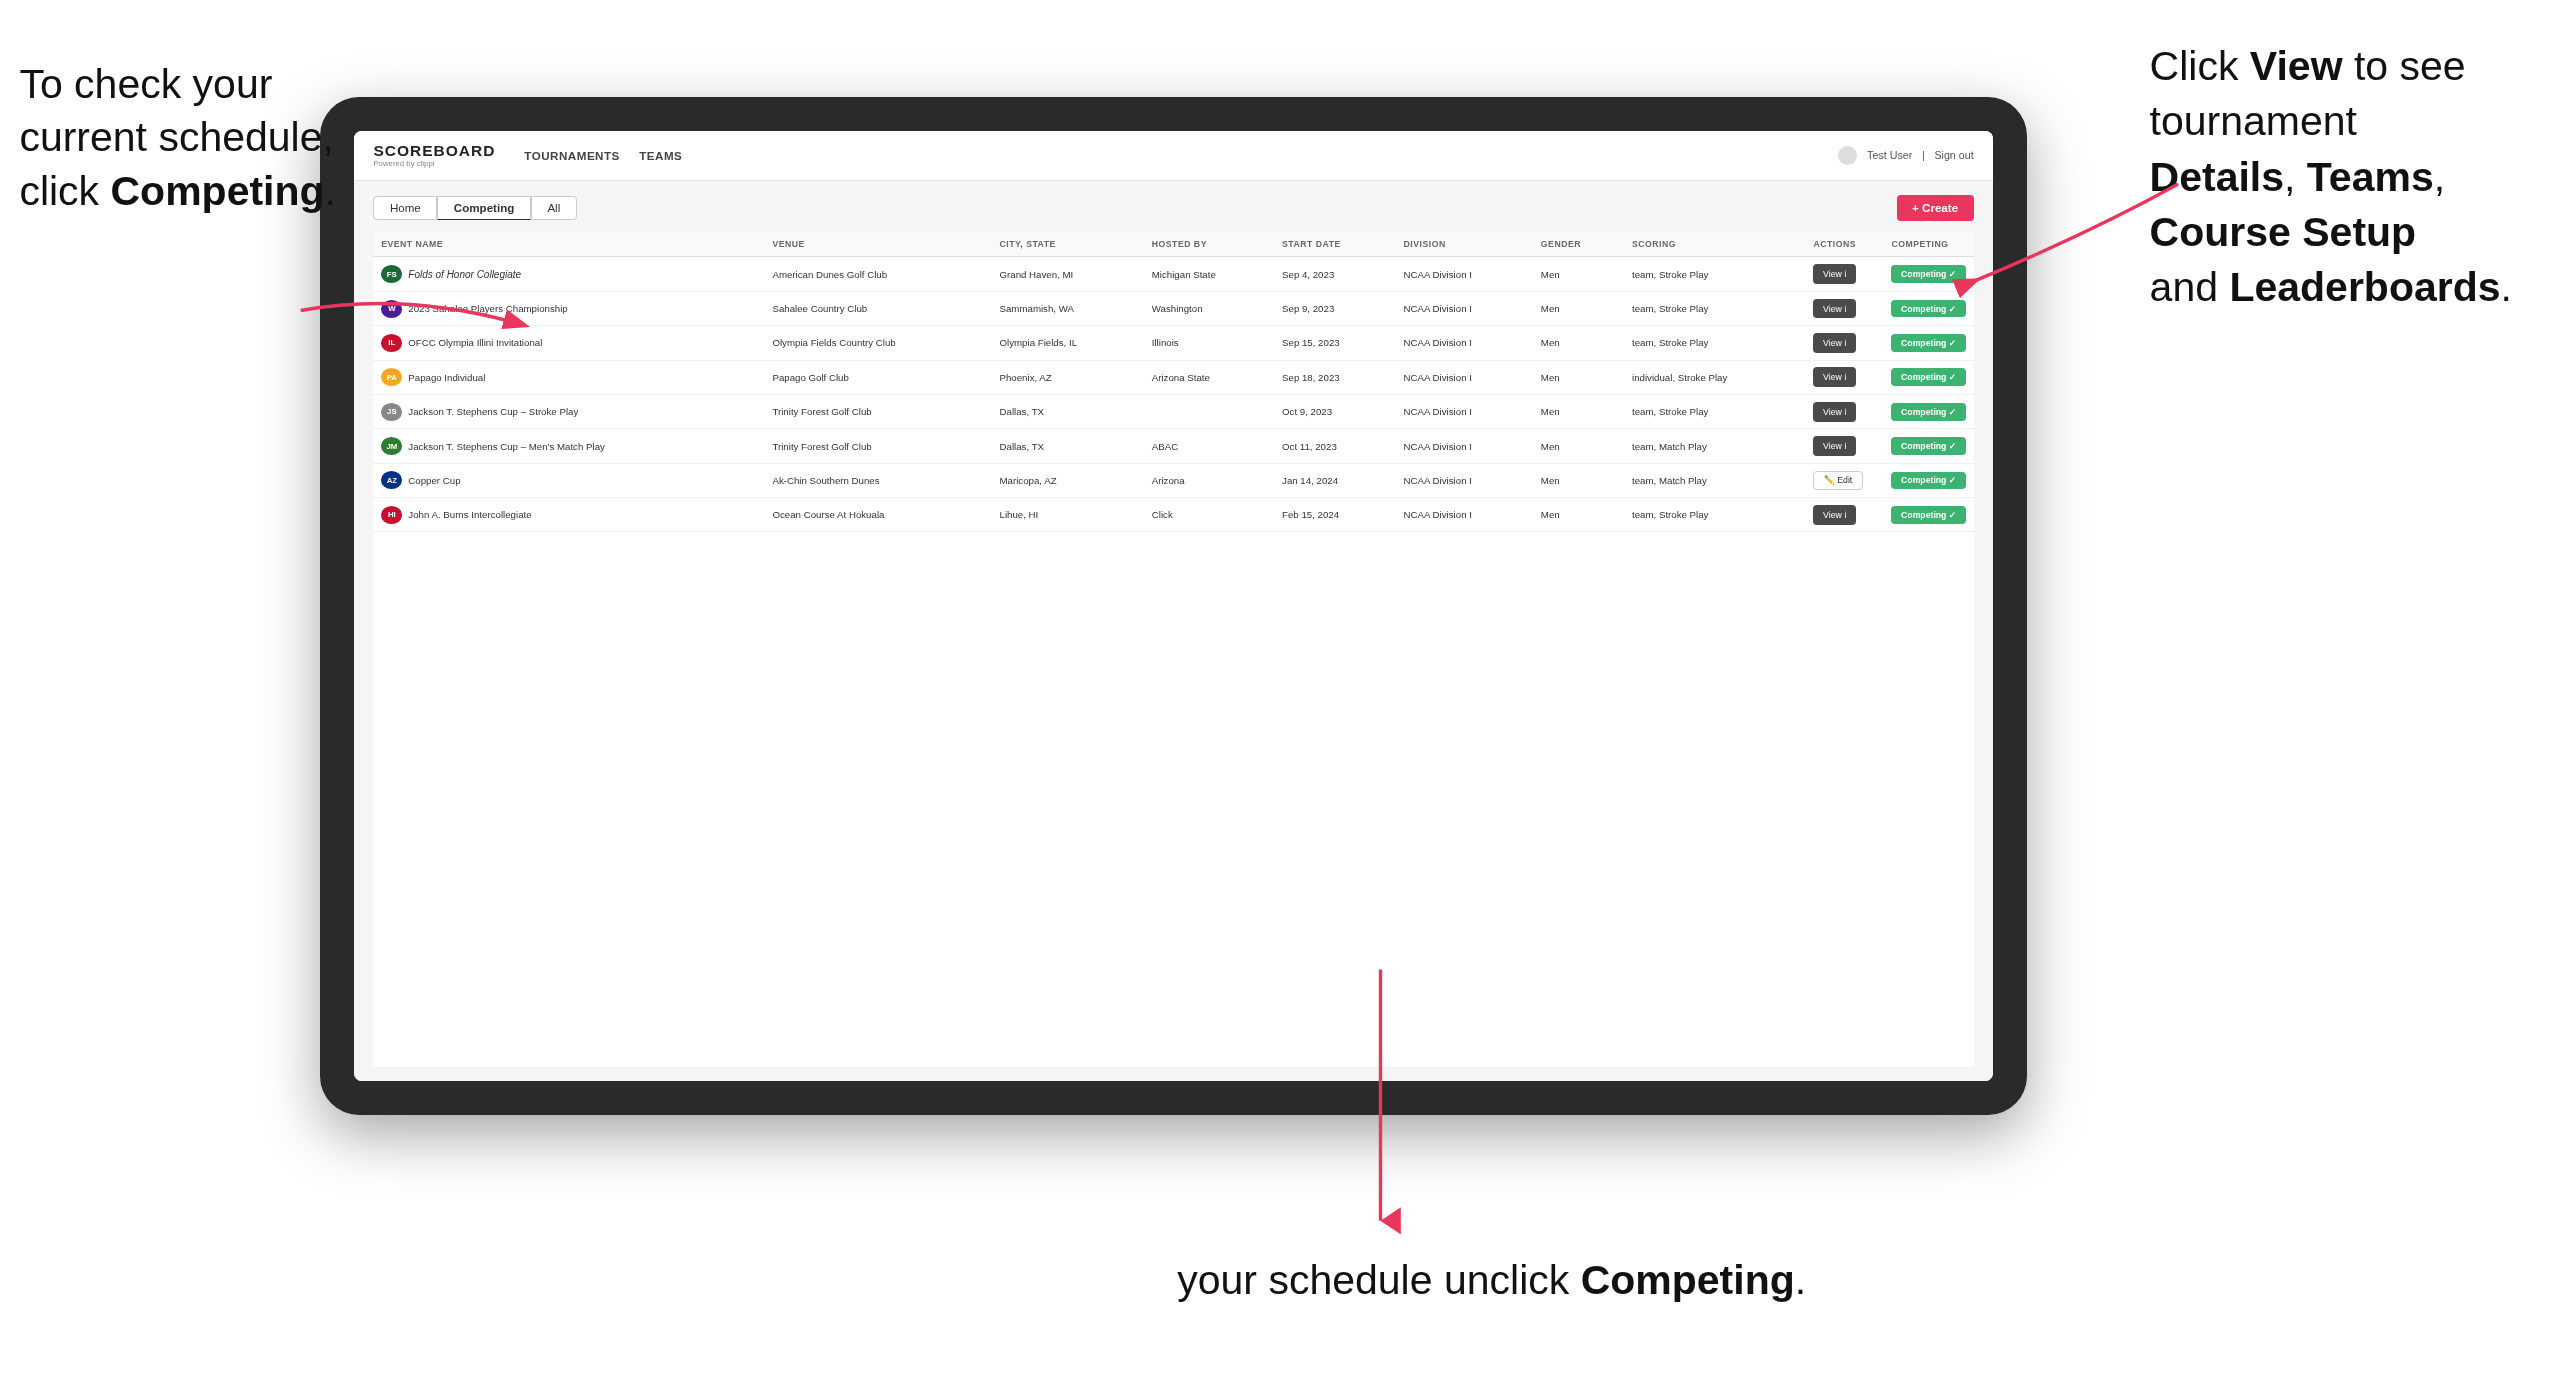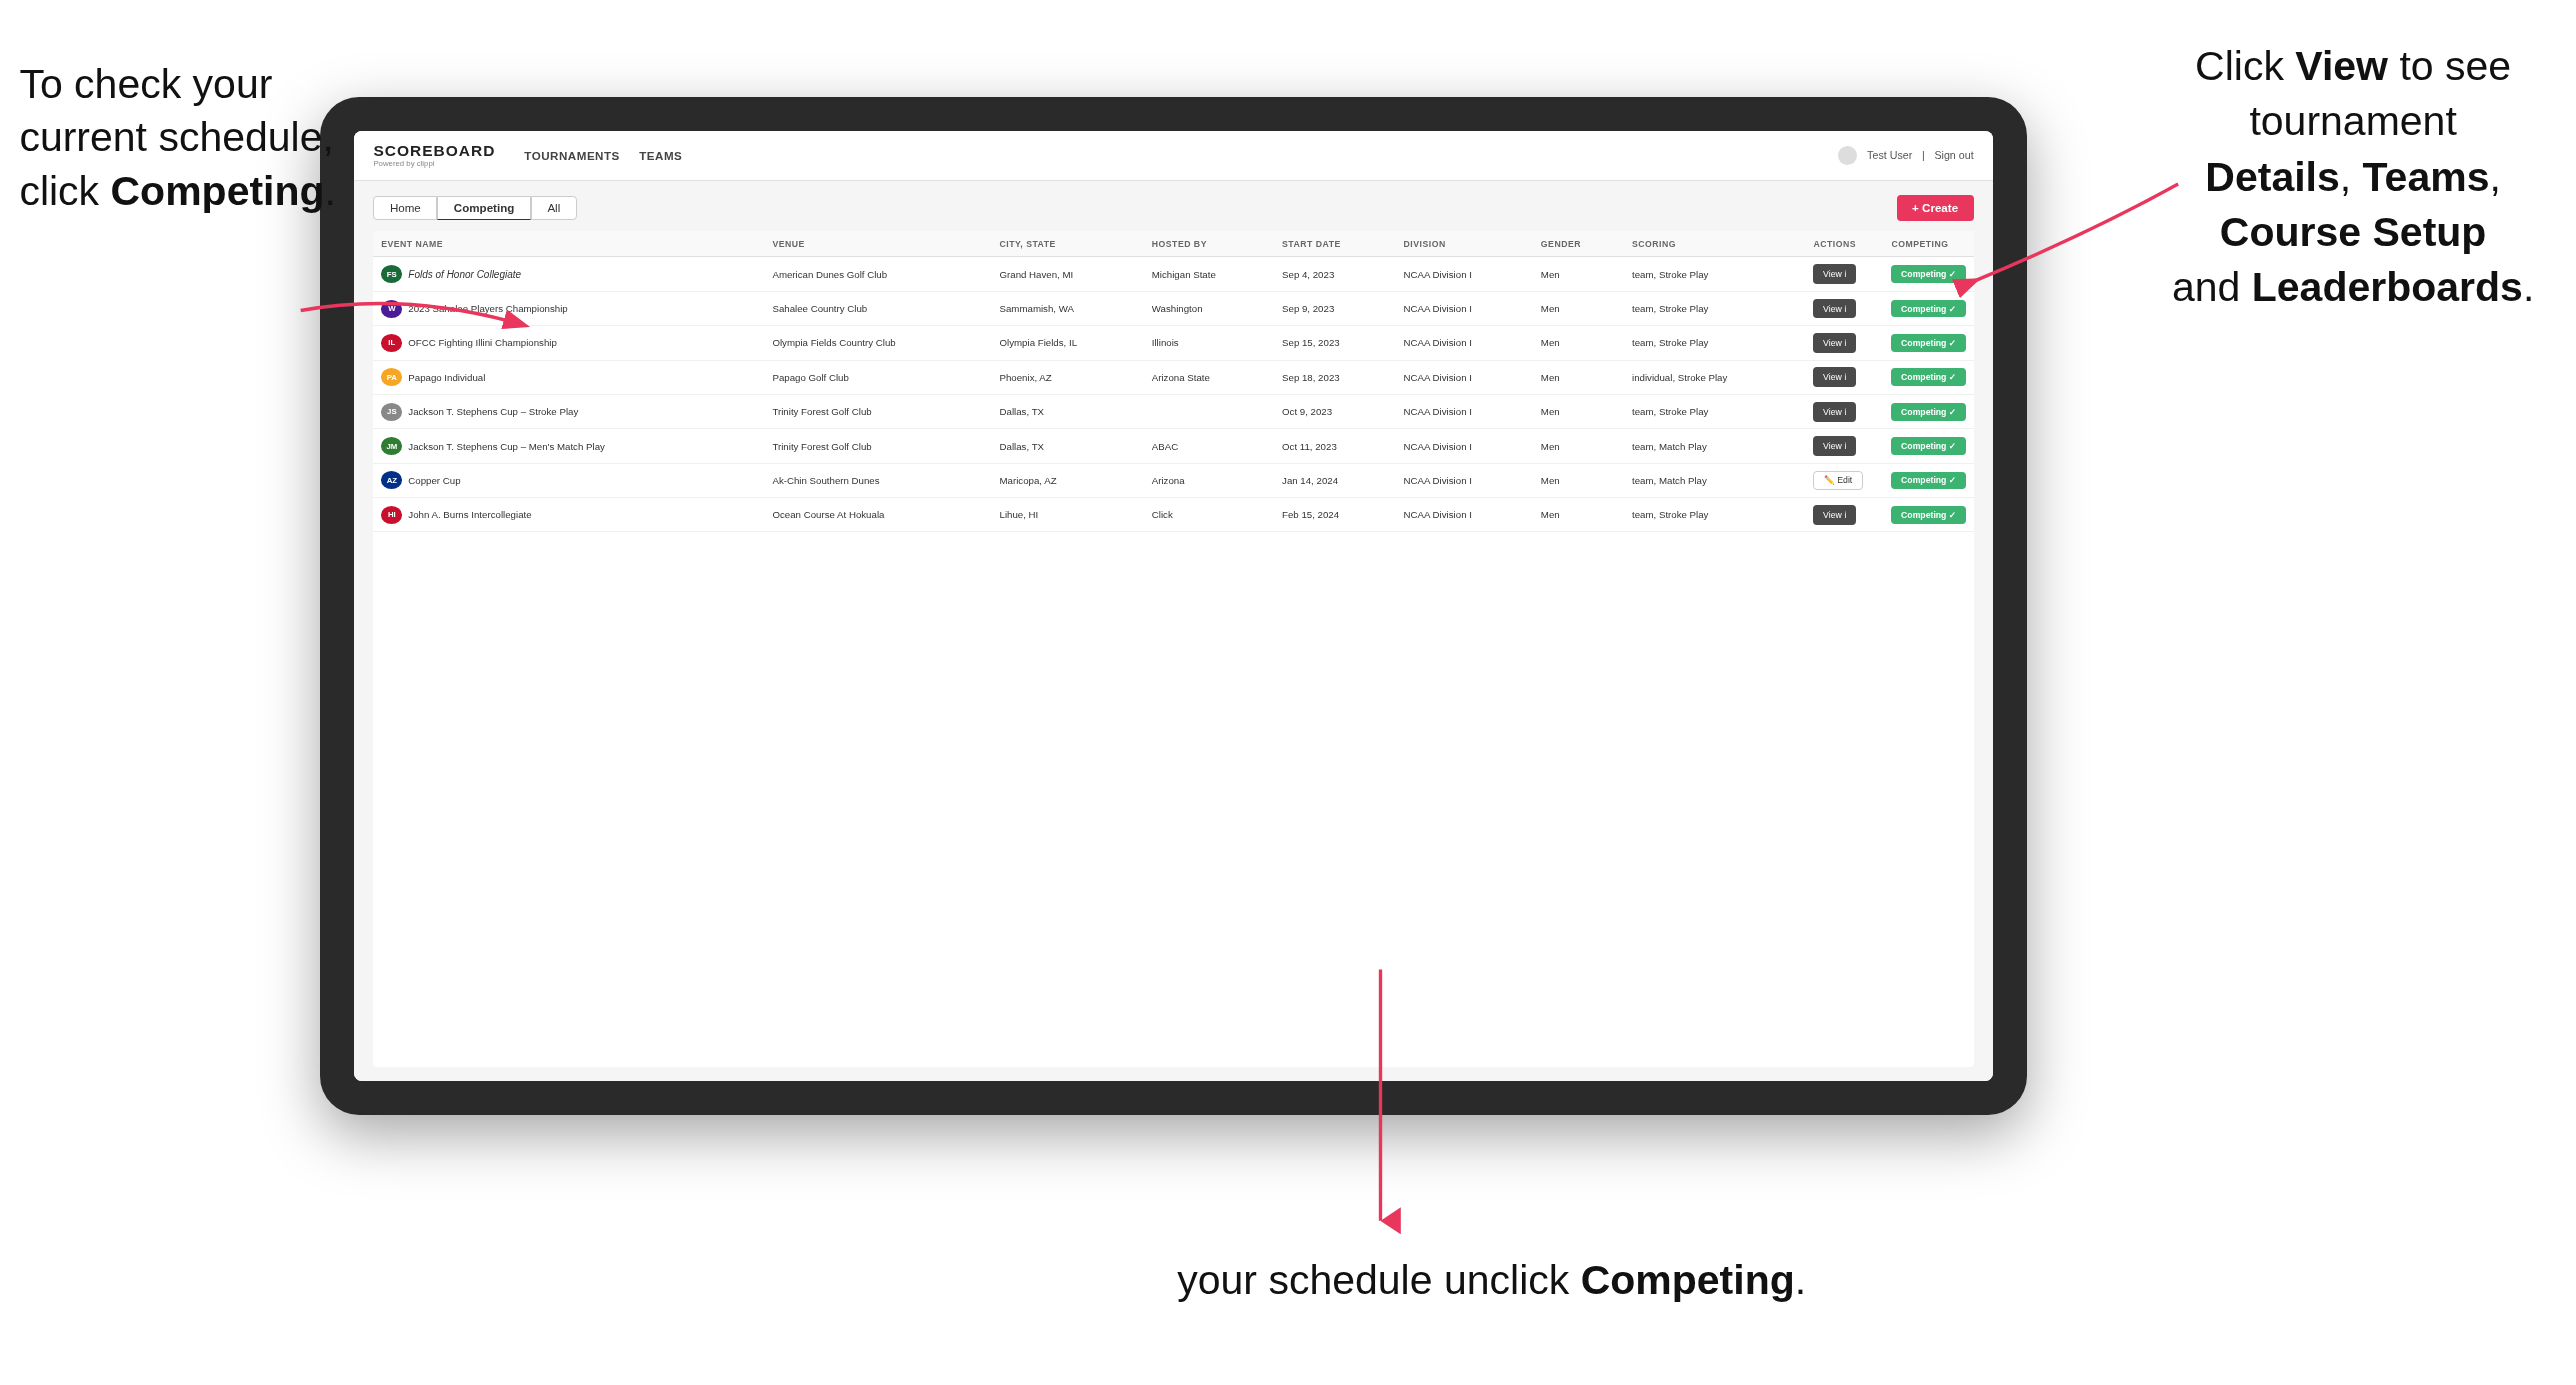--- a/index.html
+++ b/index.html
@@ -23,21 +23,21 @@
       width: 330px;
     }
     .annotation-top-right {
       position: absolute;
       top: 39px;
       right: 19.4px;
       font-size: 41px;
       line-height: 1.35;
       color: #111;
       width: 407px;
-      text-align: center;
+      text-align: left;
     }
     .annotation-bottom {
       position: absolute;
       bottom: 78px;
       left: 50%;
       transform: translateX(-20%);
       font-size: 41px;
       line-height: 1.35;
       color: #111;
       width: 679px;
@@ -354,21 +354,21 @@
                 <td>NCAA Division I</td>
                 <td>Men</td>
                 <td>team, Stroke Play</td>
                 <td><button class="view-btn">View ℹ</button></td>
                 <td><button class="competing-btn">Competing ✓</button></td>
               </tr>
               <tr>
                 <td>
                   <div class="event-name-cell">
                     <span class="team-logo" style="background:#c8102e;color:#fff;">IL</span>
-                    <span style="font-size:9.7px;">OFCC Fighting Illini Championship</span>
+                    <span style="font-size:9.7px;">OFCC Olympia Illini Invitational</span>
                   </div>
                 </td>
                 <td>Olympia Fields Country Club</td>
                 <td>Olympia Fields, IL</td>
                 <td>Illinois</td>
                 <td>Sep 15, 2023</td>
                 <td>NCAA Division I</td>
                 <td>Men</td>
                 <td>team, Stroke Play</td>
                 <td><button class="view-btn">View ℹ</button></td>

